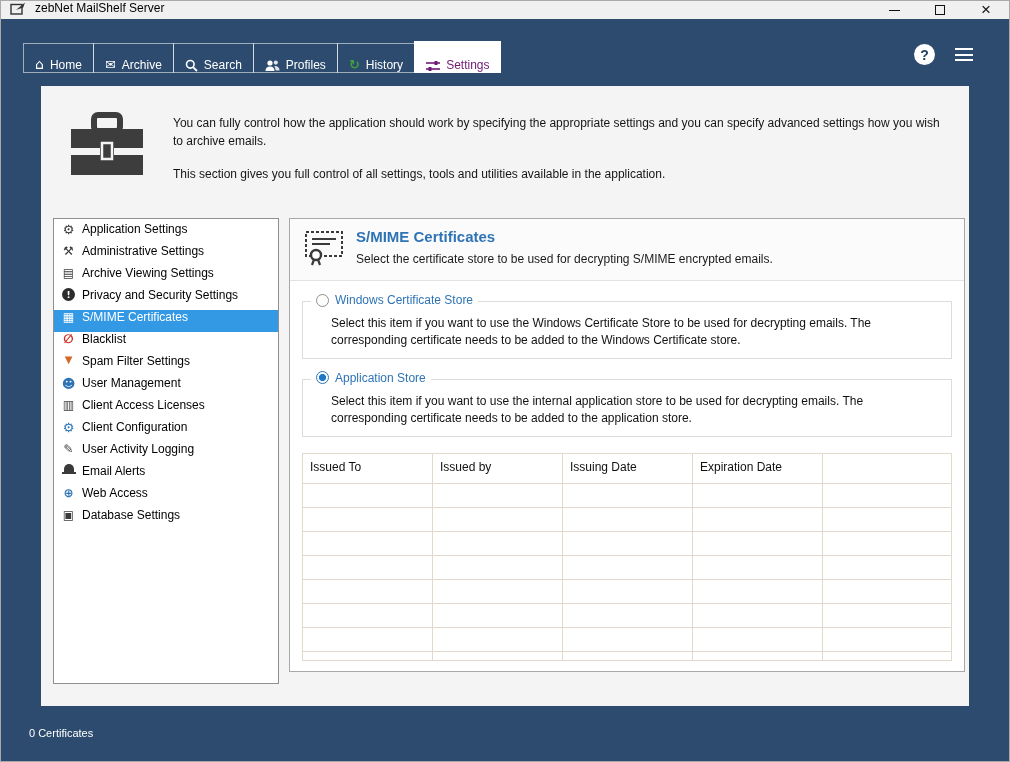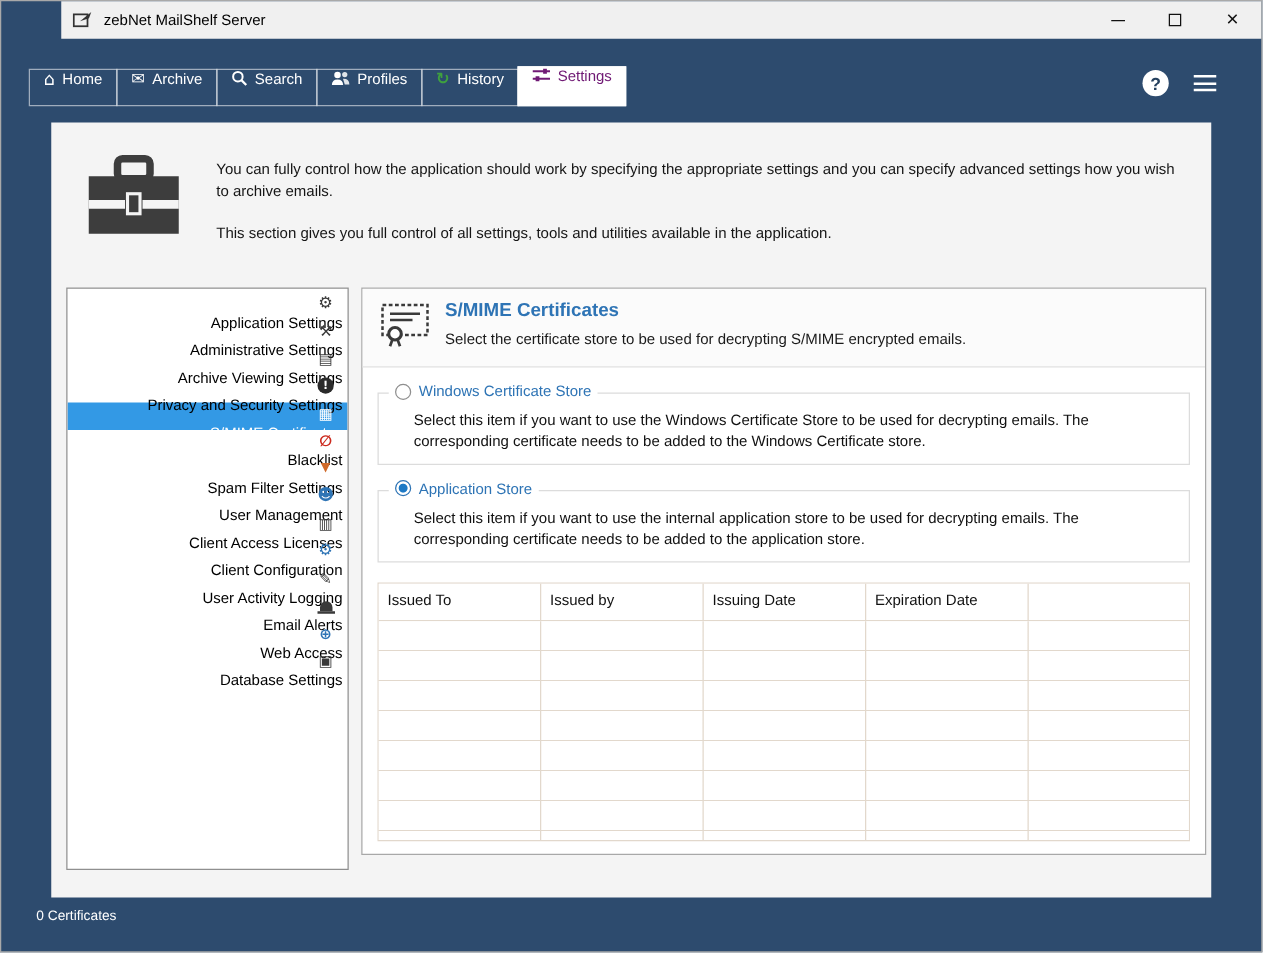--- a/index.html
+++ b/index.html
@@ -1,35 +1,35 @@
 <!DOCTYPE html>
 <html><head>
 <meta charset="utf-8">
 <style>
   * { margin:0; padding:0; box-sizing:border-box; }
   body { font-family:"Liberation Sans","DejaVu Sans",sans-serif; background:#cfcfcf; }
 
   .window { width:1010px; height:762px; border:1px solid #a9a9a9; background:#2d4b6e; display:flex; flex-direction:column; }
 
   
-  .titlebar { height:30px; background:#f0f0f0; display:flex; align-items:center; padding-left:9px; flex:0 0 auto;margin-left:48px; }
+  .titlebar { height:18px; background:#f0f0f0; display:flex; padding-left:9px; flex:0 0 auto; }
   .app-icon { width:18px; height:16px; display:flex; align-items:center; }
   .wtitle { font-size:12px; color:#000; margin-left:7px; }
   .win-controls { margin-left:auto; display:flex; height:100%; }
   .win-btn { width:46px; height:100%; display:flex; align-items:center; justify-content:center; cursor:default; }
   .glyph-min { width:11px; height:1px; background:#111; display:block; }
   .glyph-max { width:10px; height:10px; border:1px solid #111; display:block; }
   .glyph-close::before { content:"×"; font-size:17px; color:#111; line-height:1; }
 
   
   .chrome { flex:1; display:flex; flex-direction:column; min-height:0; }
 
   
   .tabstrip { height:54px; display:flex; align-items:flex-end; padding:0 36px 0 22px; flex:0 0 auto; position:relative; }
-  .tab { display:flex; align-items:flex-start; height:30px; padding:0 11px; border:1px solid rgba(255,255,255,0.55); margin-right:-1px; color:#fff; font-size:12px; cursor:default; }
+  .tab { display:flex; align-items:flex-end; height:30px; padding:0 11px; border:1px solid rgba(255,255,255,0.55); margin-right:-1px; color:#fff; font-size:12px; cursor:default; }
   .tab.active { background:#fff; color:#701a75; border-color:#fff; height:32px; }
   .ti { margin-right:6px; font-family:"DejaVu Sans",sans-serif; font-size:13px; display:inline-flex; align-items:center; }
   .g-home::before{content:"⌂"; font-size:14px;}
   .g-mail::before{content:"✉";}
   .g-history::before{content:"↻"; color:#3fa13f; font-weight:bold;}
   .topbar-right { margin-left:auto; display:flex; align-items:center; gap:20px; padding-bottom:8px; }
   .help { width:21px; height:21px; border-radius:50%; background:#fff; color:#24405e; display:flex; align-items:center; justify-content:center; font-weight:bold; font-size:14px; }
   .help::before { content:"?"; }
   .burger { width:18px; height:13px; border-top:2px solid #fff; border-bottom:2px solid #fff; position:relative; }
   .burger::before { content:""; position:absolute; top:3.5px; left:0; right:0; height:2px; background:#fff; }
@@ -39,21 +39,21 @@
 
   .hero { display:flex; height:118px; padding:26px 22px 0 28px; }
   .hero-icon { width:76px; flex:0 0 76px; margin-right:28px; }
   .hero-text { font-size:12px; color:#151515; line-height:1.5; max-width:800px; padding-top:2px; }
   .hero-text .p2 { margin-top:15px; }
 
   .columns { display:flex; margin:14px 4px 0 12px; gap:10px; align-items:flex-start; }
 
   
   .sidebar { width:226px; flex:0 0 226px; height:466px; background:#fff; border:1px solid #8f8f8f; padding-top:3px; overflow:hidden; }
-  .sitem { display:flex; align-items:flex-end; height:22px; padding:0 4px 0 6px; font-size:12px; color:#000; cursor:default;flex-direction:column; }
+  .sitem { display:flex; align-items:flex-start; height:22px; padding:0 4px 0 6px; font-size:12px; color:#000; cursor:default; }
   .sitem.sel { background:#3399e5; color:#fff; }
   .sic { width:17px; flex:0 0 17px; margin-right:5px; text-align:center; font-family:"DejaVu Sans",sans-serif; font-size:12px; color:#3a3a3a; display:inline-flex; justify-content:center; align-items:center; }
   .sel .sic, .sel .sic::before { color:#fff !important; }
   .g-gear::before{content:"⚙"; font-size:13px;}
   .g-tools::before{content:"⚒";}
   .g-doc::before{content:"▤";}
   .g-cert::before{content:"▦";}
   .g-key::before{content:"⚷"; color:#c43b1d;}
   .g-block::before{content:"∅"; color:#cc2a1e; font-weight:bold;}
   .g-filter::before{content:"▼"; color:#d06a2a; font-size:10px;}

